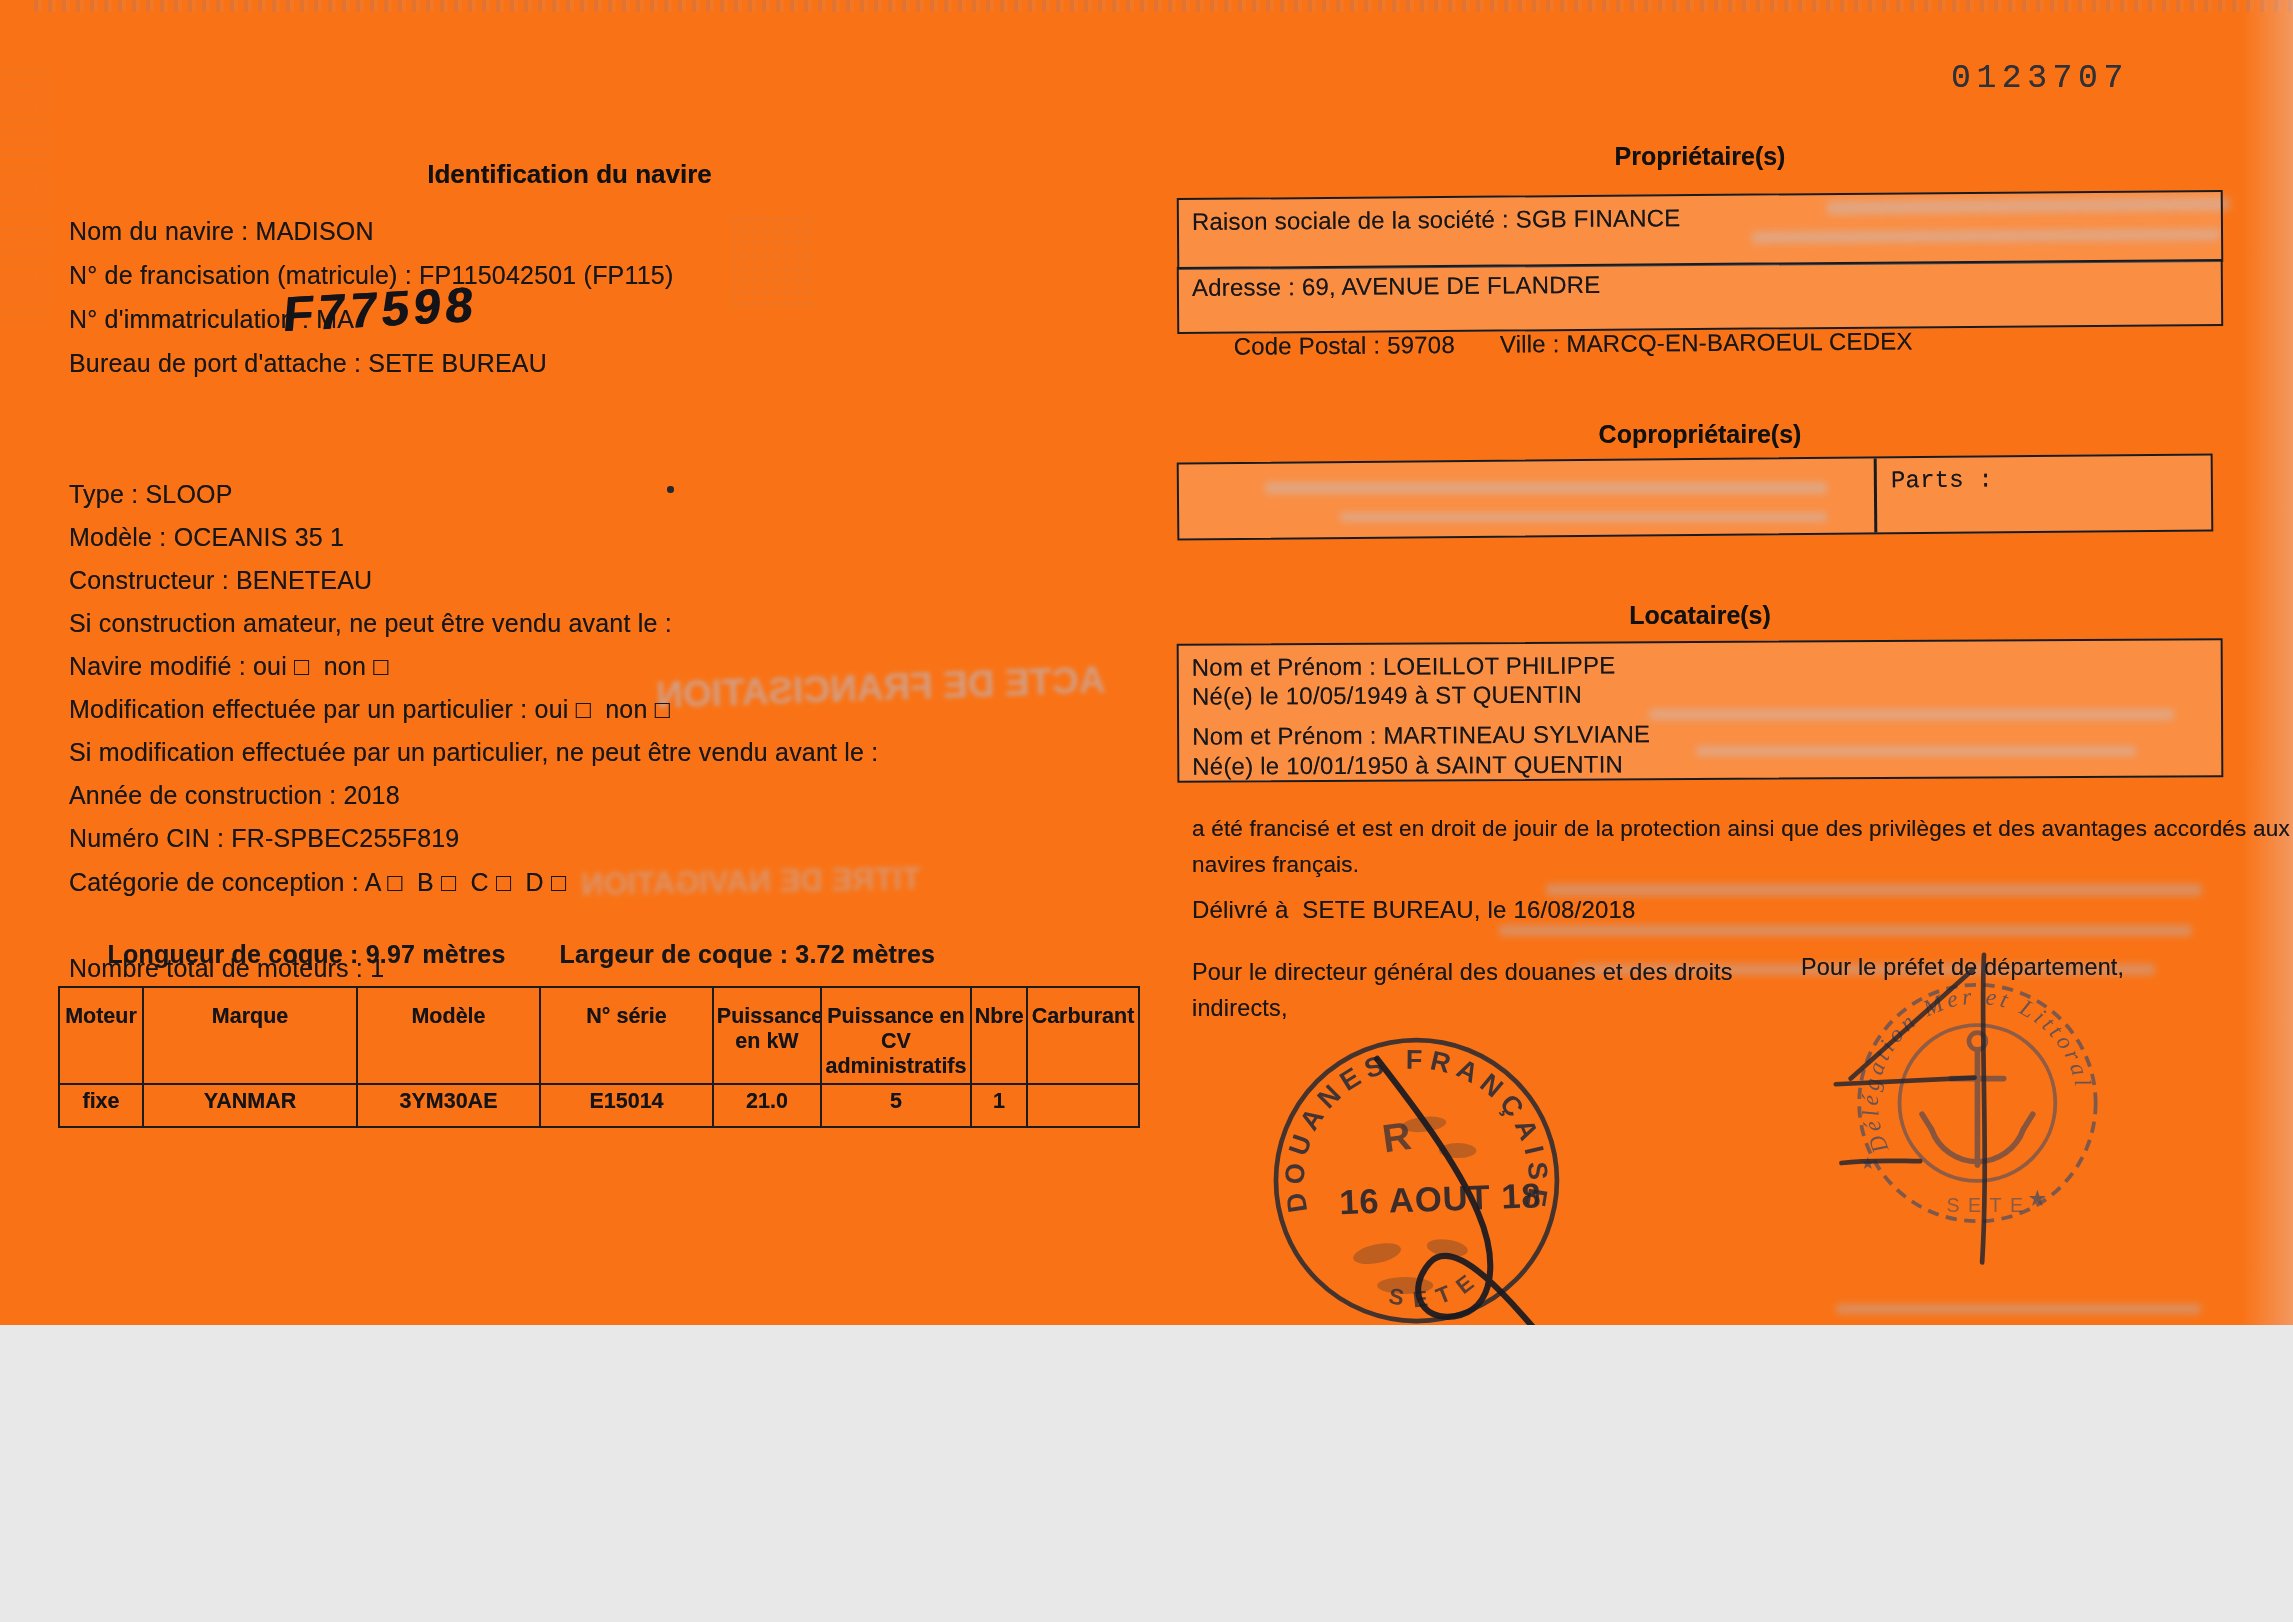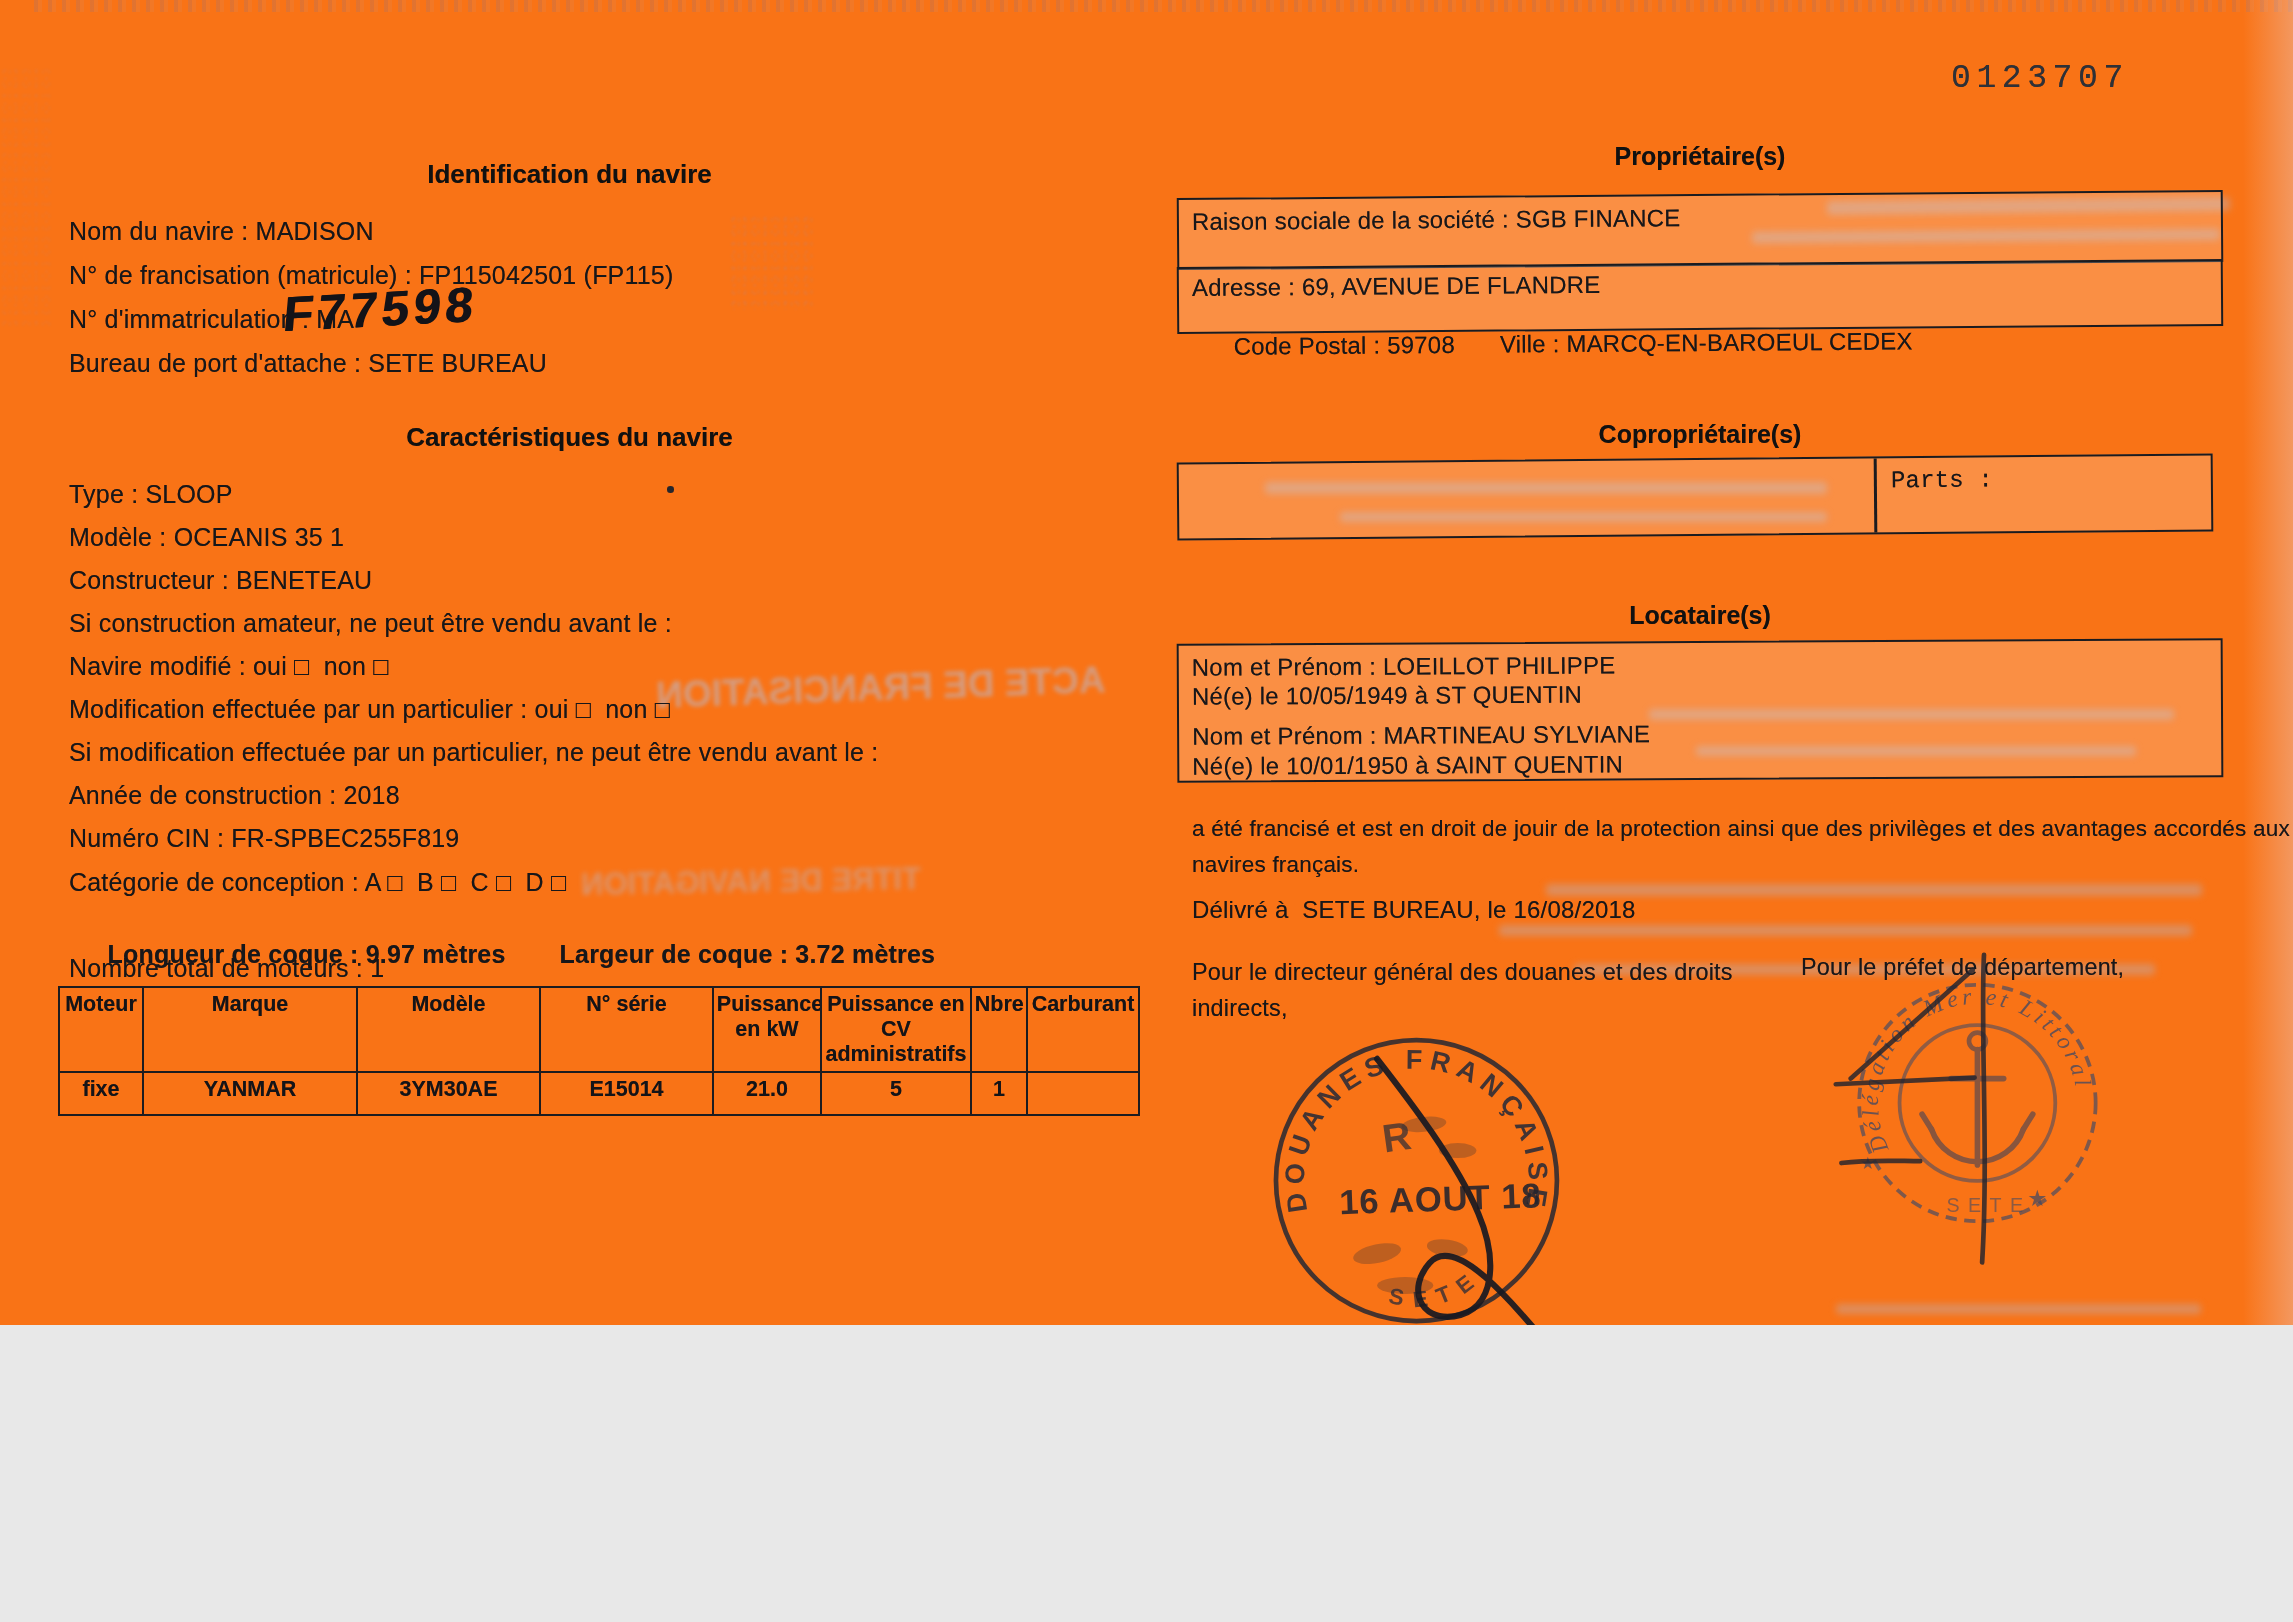--- a/index.html
+++ b/index.html
@@ -27,21 +27,21 @@
     text-shadow:0.9px 0 0 #131318;
   }
   
   .motor-table-wrap{position:absolute; left:58px; top:986px; width:1080px;}
   table.motor{border-collapse:collapse; table-layout:fixed; width:1080px; background:transparent;}
   table.motor td, table.motor th{
     border:2.3px solid #1c1c20; font-size:21.5px; font-weight:700;
     text-align:center; padding:1.9px 2.8px; line-height:25px; color:#141418;
     overflow:hidden;
   }
-  table.motor tr.hdr td{height:77px; vertical-align:top; padding-top:4px;}
+  table.motor tr.hdr td{height:77px; vertical-align:top; padding-top:16px;}
   table.motor tr.val td{height:36px; vertical-align:top; font-weight:600; padding-top:3.7px;}
   table.motor tr.hdr td.bold{font-weight:bold;}
   
   .ghost-text{
     position:absolute; font-weight:bold; color:#b6bfda;
     filter:blur(2.3px); opacity:.55; white-space:pre;
   }
   .ghost-bar{position:absolute; background:rgba(176,186,214,.38); filter:blur(3.7px); border-radius:3.7px;}
   .speck{position:absolute; background:#26262c; border-radius:50%;}
   .speckle-patch{position:absolute; opacity:.5; filter:blur(0.9px);
@@ -83,21 +83,20 @@
 
   <div class="serial fuzz">0123707</div>
 
   <div class="heading fuzz" style="top:159px;">Identification du navire</div>
   <div class="line fuzz" style="left:69px;top:217px;">Nom du navire : MADISON</div>
   <div class="line fuzz" style="left:69px;top:261px;">N° de francisation (matricule) : FP115042501 (FP115)</div>
   <div class="line fuzz" style="left:69px;top:305px;">N° d'immatriculation : MA</div>
   <div class="handwritten">F77598</div>
   <div class="line fuzz" style="left:69px;top:349px;">Bureau de port d'attache : SETE BUREAU</div>
 
-  <div class="heading fuzz" style="top:422px;">Caractéristiques du navire</div>
   <div class="line fuzz" style="left:69px;top:480px;">Type : SLOOP</div>
   <div class="line fuzz" style="left:69px;top:523px;">Modèle : OCEANIS 35 1</div>
   <div class="line fuzz" style="left:69px;top:566px;">Constructeur : BENETEAU</div>
   <div class="line fuzz" style="left:69px;top:609px;text-align:right;">Si construction amateur, ne peut être vendu avant le :</div>
   <div class="line fuzz" style="left:69px;top:652px;">Navire modifié : oui □  non □</div>
   <div class="line fuzz" style="left:69px;top:738px;">Si modification effectuée par un particulier, ne peut être vendu avant le :</div>
   <div class="line fuzz" style="left:69px;top:695px;">Modification effectuée par un particulier : oui □  non □</div>
   <div class="line fuzz" style="left:69px;top:781px;">Année de construction : 2018</div>
   <div class="line fuzz" style="left:69px;top:824px;">Numéro CIN : FR-SPBEC255F819</div>
   <div class="line fuzz" style="left:69px;top:868px;">Catégorie de conception : A □  B □  C □  D □</div>

